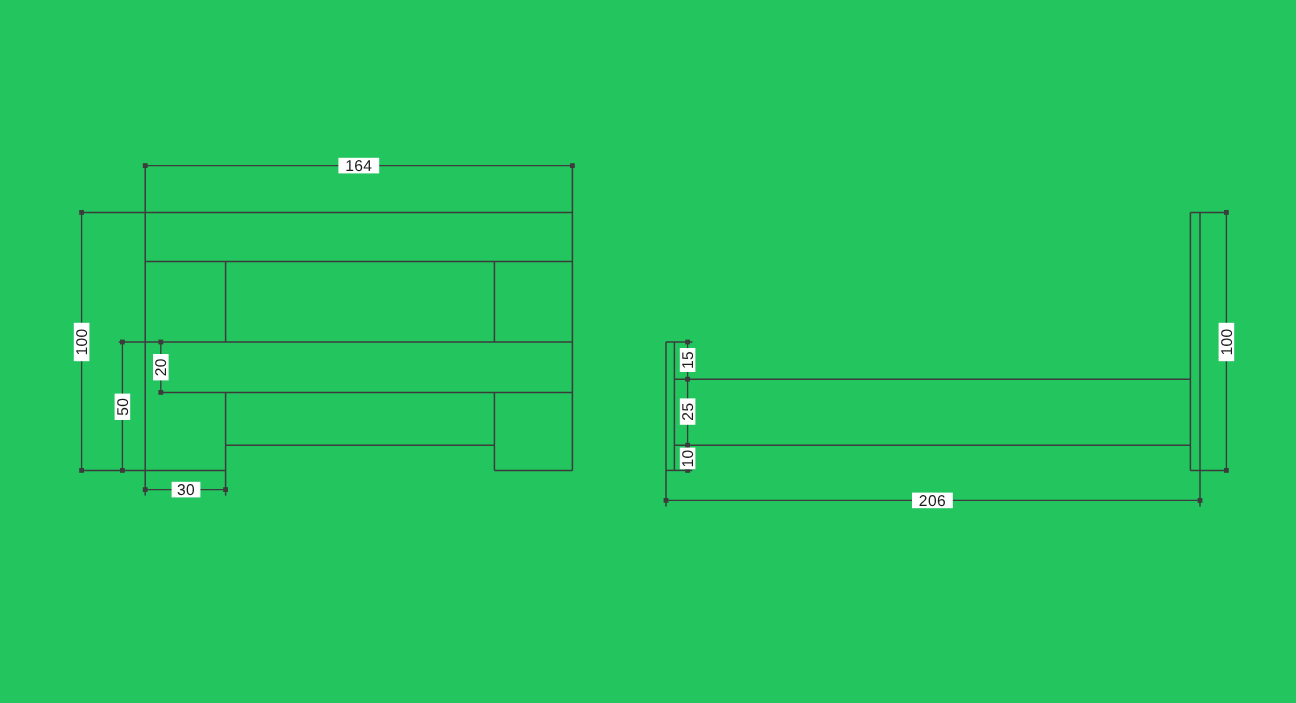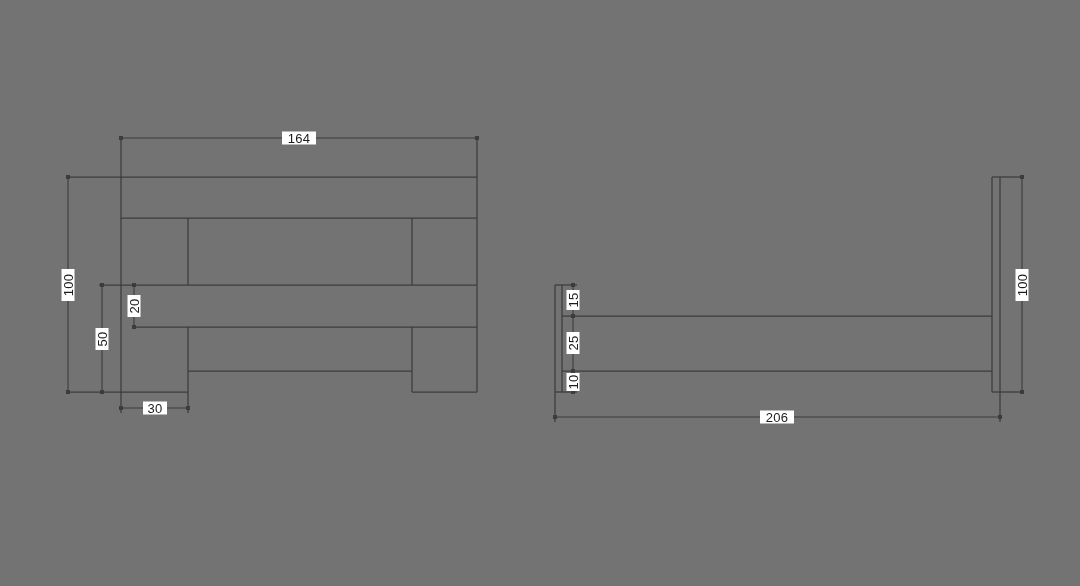--- a/index.html
+++ b/index.html
@@ -1,20 +1,20 @@
 <!DOCTYPE html>
 <html><head>
 <meta charset="utf-8">
 <style>
   html, body { margin: 0; padding: 0; background: #ffffff; }
   .canvas {
     position: relative;
     width: 1080px;
     height: 586px;
-    background: #737373;
+    background: #22c55e;
     overflow: hidden;
     text-align: center;
   }
   svg { display: block; }
   text {
     font-family: "Liberation Sans", "DejaVu Sans", sans-serif;
     font-size: 13px;
     letter-spacing: 0.3px;
   }
 </style>

